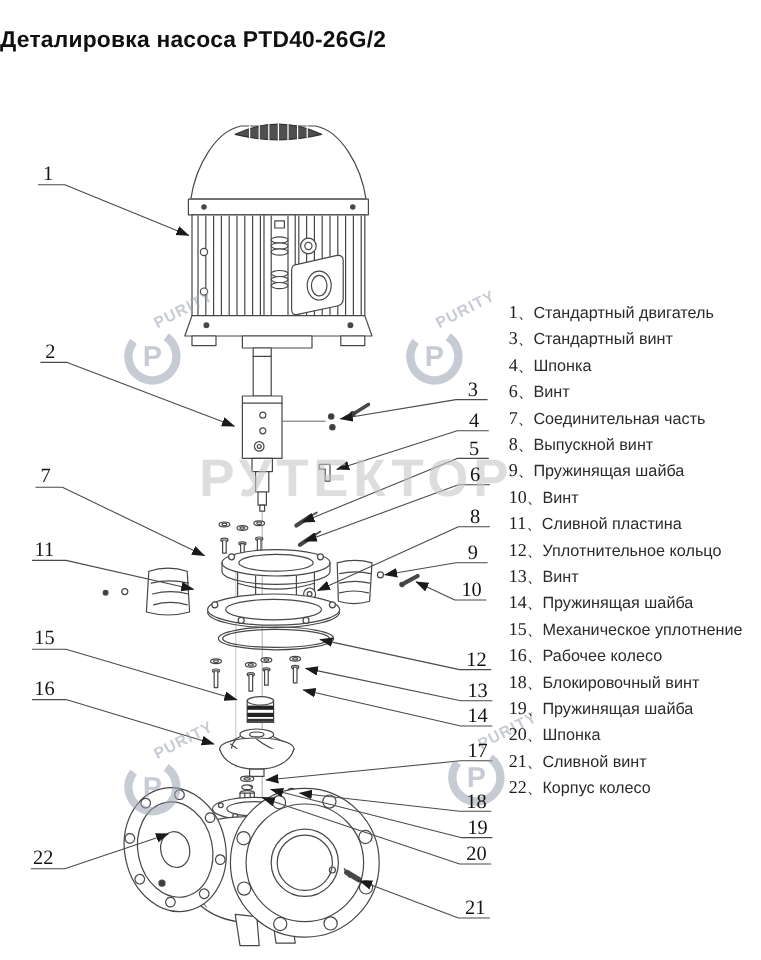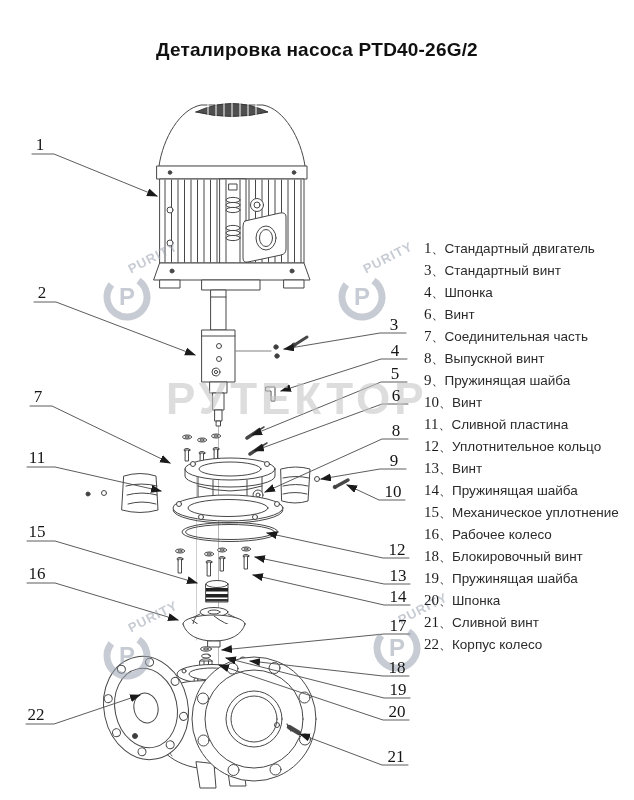--- a/index.html
+++ b/index.html
@@ -1,37 +1,37 @@
 <!DOCTYPE html>
 <html><head>
 <meta charset="utf-8">
 <style>
   html,body{margin:0;padding:0}
   body{
     width:634px;height:800px;position:relative;overflow:hidden;
     background:#fff;font-family:"Liberation Sans",sans-serif;
   }
   .title{
-    position:absolute;top:23px;left:0;width:634px;text-align:center;
-    font-size:19px;font-weight:bold;color:#101010;letter-spacing:.2px;z-index:6;margin-top:16px;
+    position:absolute;top:23px;left:0;width:634px;text-align:left;
+    font-size:19px;font-weight:bold;color:#101010;letter-spacing:.2px;z-index:6;
   }
   #diagram{position:absolute;left:0;top:0;z-index:2}
   
   #wm-brand{
     position:absolute;left:166px;top:374px;z-index:3;
     font-size:44px;font-weight:bold;color:#c7c7c7;letter-spacing:4px;opacity:.6;
     white-space:nowrap;pointer-events:none;
   }
   .logo-wm{position:absolute;z-index:3;opacity:.55;pointer-events:none}
   .logo-brand{
     position:absolute;left:26px;top:-20px;transform:rotate(-27deg);
     font-weight:bold;font-size:13px;color:#9aa2b0;letter-spacing:1px;white-space:nowrap;
   }
   
-  #legend{position:absolute;left:424px;top:237px;z-index:5}
+  #legend{position:absolute;left:424px;top:250px;z-index:5}
   .lg-row{height:22px;line-height:22px;white-space:nowrap;color:#2b2b2b}
   .lg-num{font-family:"Liberation Serif",serif;font-size:15px;color:#1d1d1d}
   .lg-sep{font-size:13px;color:#1d1d1d}
   .lg-label{font-size:13.5px}
   
   .callout{
     position:absolute;transform:translate(-50%,-50%);z-index:5;
     font-family:"Liberation Serif",serif;font-size:17px;color:#151515;
   }
 </style>

